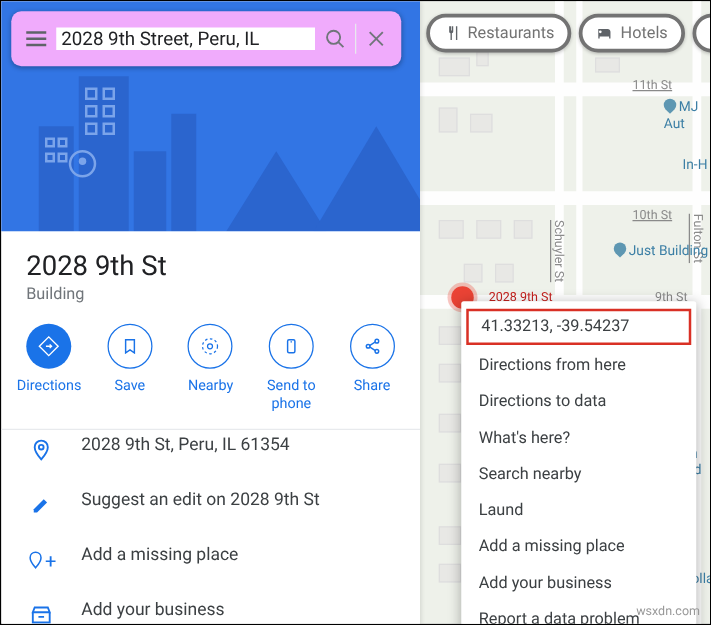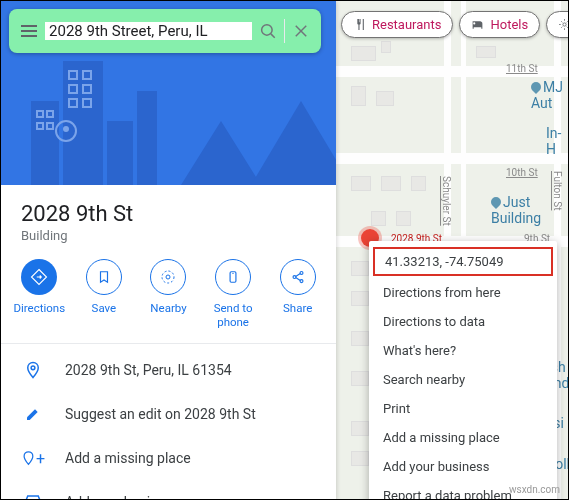--- a/index.html
+++ b/index.html
@@ -1,20 +1,20 @@
 <!DOCTYPE html>
 <html><head>
 <meta charset="utf-8">
 <style>
 * { box-sizing: border-box; margin: 0; padding: 0; font-family: Roboto, Arial, sans-serif; }
 body { width: 569px; height: 500px; overflow: hidden; position: relative; background: #f5f5f5; border: 1px solid #000; }
 
 .left-panel { position: absolute; left: 0; top: 0; width: 335px; height: 500px; background: #fff; z-index: 10; box-shadow: 1px 0 4px rgba(0,0,0,0.15); }
 
-.search-bar { position: absolute; left: 8px; top: 8px; width: 312px; height: 44px; background: #86efac; border-radius: 8px; box-shadow: 0 1px 4px rgba(0,0,0,0.3); z-index: 20; display: flex; align-items: center; padding: 0 4px; }
+.search-bar { position: absolute; left: 8px; top: 8px; width: 312px; height: 44px; background: #f0abfc; border-radius: 8px; box-shadow: 0 1px 4px rgba(0,0,0,0.3); z-index: 20; display: flex; align-items: center; padding: 0 4px; }
 .hamburger { width: 36px; height: 36px; display: flex; align-items: center; justify-content: center; cursor: pointer; }
 .hamburger span { width: 16px; height: 12px; display: flex; flex-direction: column; justify-content: space-between; }
 .hamburger span i { display: block; height: 2px; background: #5f6368; }
 .search-input { flex: 1; border: none; font-size: 15px; color: #202124; outline: none; padding: 0 4px; }
 .search-icon-btn, .close-btn { width: 36px; height: 36px; display: flex; align-items: center; justify-content: center; color: #70757a; cursor: pointer; }
 .divider-v { height: 24px; width: 1px; background: #e8eaed; }
 
 .hero { height: 184px; background: #3275e4; position: relative; overflow: hidden; }
 .hero svg { position: absolute; bottom: 0; left: 0; }
 
@@ -23,36 +23,36 @@
 .place-type { font-size: 13px; color: #70757a; margin-top: 2px; }
 
 .actions-row { display: flex; justify-content: flex-start; gap: 0; padding: 8px 6px 14px; border-bottom: 1px solid #e8eaed; }
 .action-btn { flex: 1; display: flex; flex-direction: column; align-items: center; cursor: pointer; }
 .action-circle { width: 36px; height: 36px; border-radius: 50%; display: flex; align-items: center; justify-content: center; }
 .action-circle.fill { background: #1a73e8; color: #fff; }
 .action-circle.outline { border: 1px solid #1a73e8; color: #1a73e8; }
 .action-label { font-size: 11.5px; color: #1a73e8; margin-top: 6px; text-align: center; }
 
 .info-list { padding: 4px 0; }
-.info-item { display: flex; align-items: center; height: 44px; padding: 0 20px; cursor: pointer; }
+.info-item { display: flex; align-items: flex-start; height: 44px; padding: 0 20px; cursor: pointer; }
 .info-icon { width: 24px; height: 24px; margin-right: 20px; display: flex; align-items: center; justify-content: center; color: #1a73e8; flex-shrink: 0; }
 .info-text { font-size: 14px; color: #3c4043; }
 
 .map-area { position: absolute; left: 335px; top: 0; right: 0; bottom: 0; background: #eef1ea; }
 .map-canvas { position: absolute; inset: 0; }
 
 .chips { position: absolute; top: 10px; left: 340px; display: flex; gap: 6px; z-index: 15; }
-.chip { background: #fff; border-radius: 16px; padding: 5px 11px; font-size: 13px; color: #be185d; display: flex; align-items: center; gap: 6px; box-shadow: 0 1px 3px rgba(0,0,0,0.25); cursor: pointer; border: 1px solid #737373; }
+.chip { background: #fff; border-radius: 16px; padding: 5px 11px; font-size: 13px; color: #737373; display: flex; align-items: center; gap: 6px; box-shadow: 0 1px 3px rgba(0,0,0,0.25); cursor: pointer; border: 3px solid #737373; }
 .chip svg { flex-shrink: 0; }
 
 .street-h { position: absolute; height: 11px; background: #fefefe; left: 0; right: 0; }
 .street-v { position: absolute; width: 7px; background: #fefefe; top: 0; bottom: 0; }
 .street-lbl { position: absolute; font-size: 10px; color: #8a8a8a; white-space: nowrap; text-decoration: underline; }
 .street-lbl-v { writing-mode: vertical-rl; }
-.poi { position: absolute; font-size: 14px; color: #3c7fa5; }
+.poi { position: absolute; font-size: 11px; color: #3c7fa5; }
 .poi-pin { width: 10px; height: 10px; background: #5e97b2; border-radius: 50% 50% 50% 0; transform: rotate(-45deg); display: inline-block; margin-right: 2px; }
 .building { position: absolute; background: #e8e8e5; border: 1px solid #dedede; }
 
 .red-pin { position: absolute; left: 25px; top: 228px; width: 18px; height: 18px; background: #ea4335; border-radius: 50%; z-index: 5; box-shadow: 0 0 0 3px rgba(234,67,53,0.3); }
 
 .ctx-menu { position: absolute; left: 368px; top: 240px; width: 188px; background: #fff; border-radius: 2px; box-shadow: 0 2px 10px rgba(0,0,0,0.3); z-index: 25; padding: 4px 0; }
 .ctx-item { padding: 7px 14px; font-size: 13px; color: #3c4043; cursor: pointer; }
 .ctx-item.coords { border: 2px solid #d93025; margin: 2px 4px; padding: 5px 10px; font-size: 13px; }
 
 .watermark { position: absolute; bottom: 4px; right: 8px; font-size: 10px; color: #999; z-index: 30; }
@@ -268,25 +268,25 @@
   <div class="chip">
     <svg width="13" height="13" viewBox="0 0 24 24" fill="none" stroke="#5f6368" stroke-width="1.5">
         <circle cx="12" cy="12" r="3"></circle>
         <path d="M12 2v3M12 19v3M22 12h-3M5 12H2M18 6l-2 2M8 16l-2 2M18 18l-2-2M8 8L6 6"></path>
       </svg>
 
   </div>
 </div>
 
 <div class="ctx-menu">
-  <div class="ctx-item coords">41.33213, -74.75049</div>
+  <div class="ctx-item coords">41.33213, -39.54237</div>
   <div class="ctx-item">Directions from here</div>
   <div class="ctx-item">Directions to data</div>
   <div class="ctx-item">What's here?</div>
   <div class="ctx-item">Search nearby</div>
-  <div class="ctx-item">Print</div>
+  <div class="ctx-item">Laund</div>
   <div class="ctx-item">Add a missing place</div>
   <div class="ctx-item">Add your business</div>
   <div class="ctx-item">Report a data problem</div>
 
 </div>
 
 <div class="watermark">wsxdn.com</div>
 
 </body></html>

